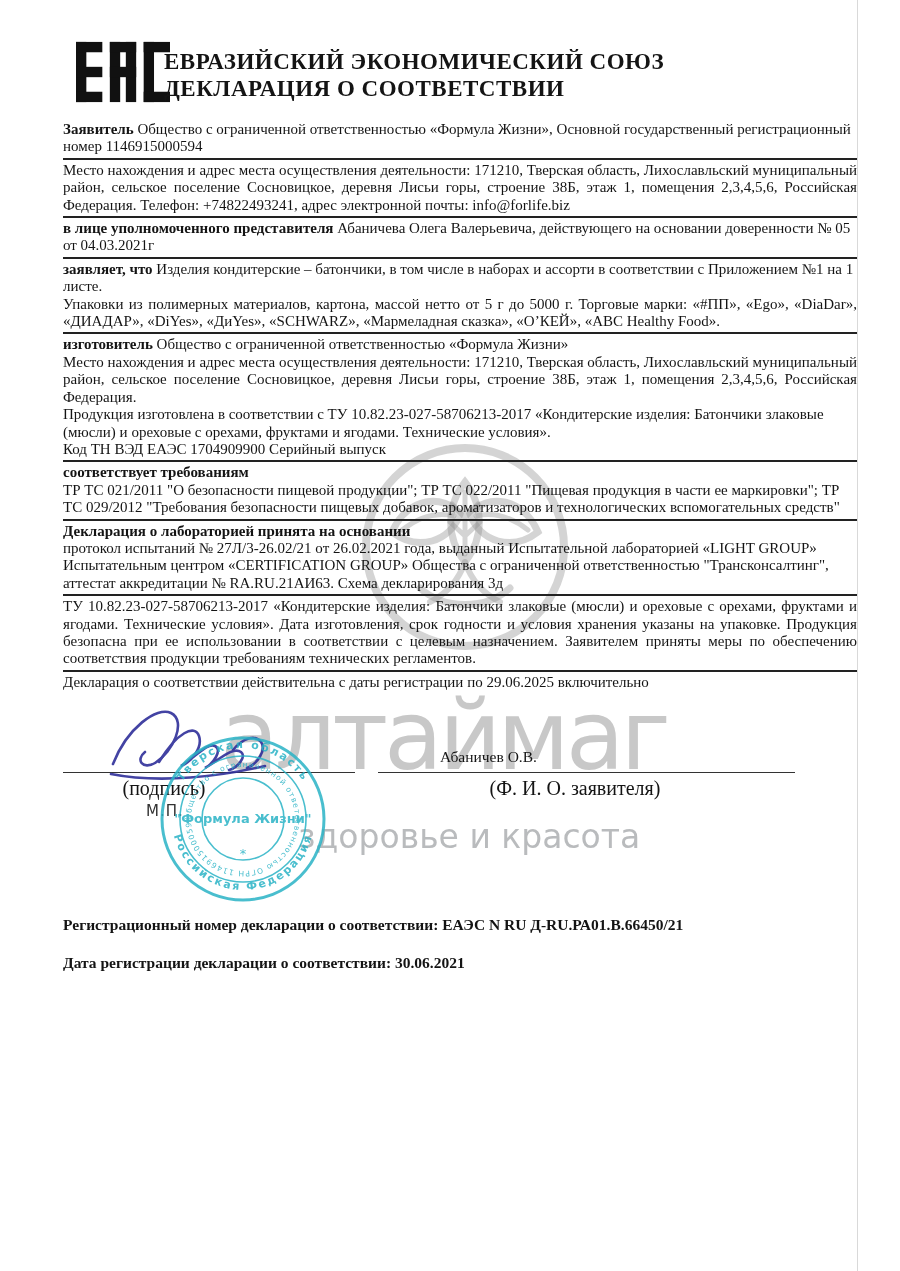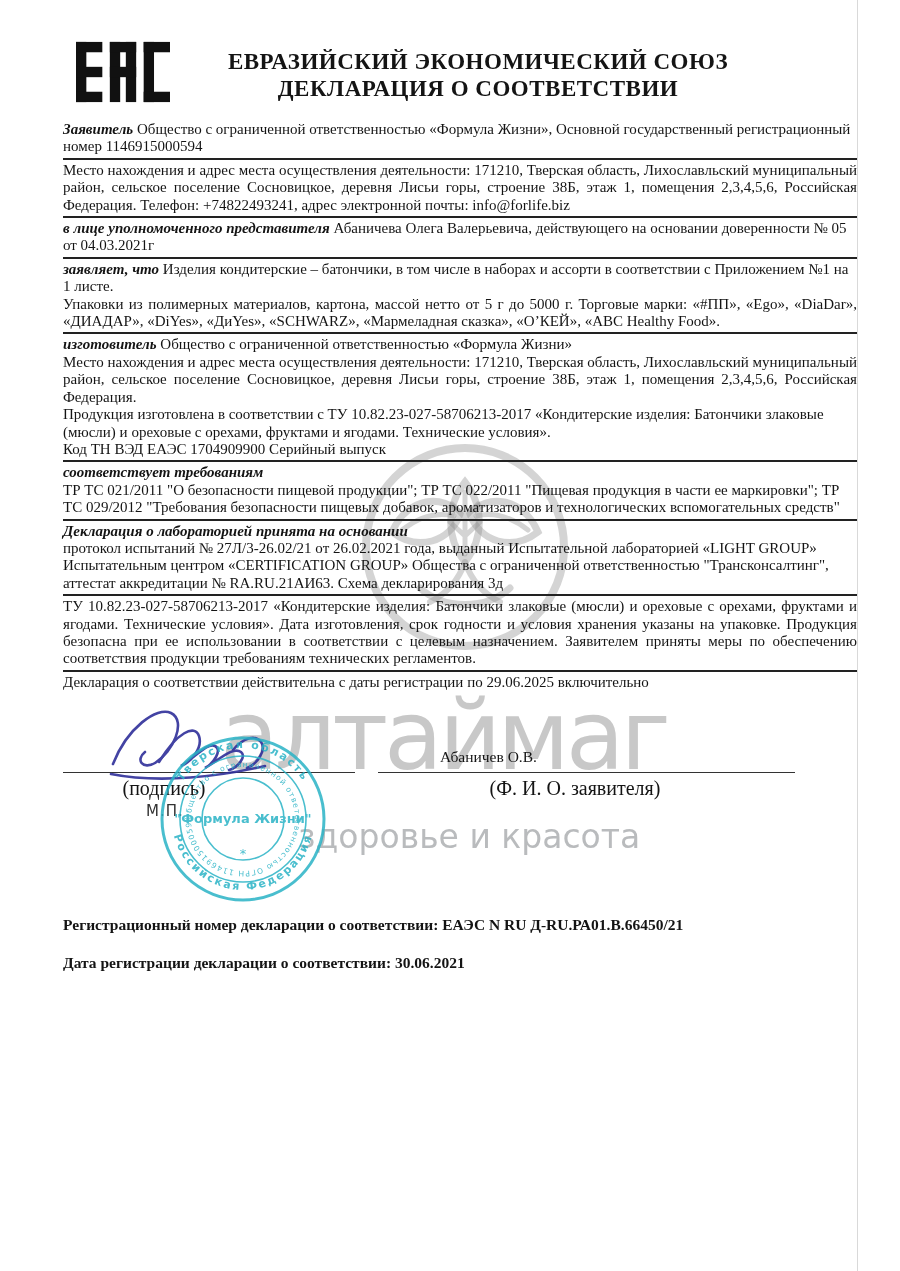--- a/index.html
+++ b/index.html
@@ -1,36 +1,36 @@
 <!DOCTYPE html>
 <html><head>
 <meta charset="utf-8">
 <style>
   html,body{margin:0;padding:0;background:#fff;}
   .page{position:relative;width:900px;height:1271px;background:#fff;overflow:hidden;
         font-family:"Liberation Serif","DejaVu Serif",serif;color:#141414;}
   .edge-line{position:absolute;left:857px;top:0;width:1px;height:1271px;background:#d9d9d9;}
   
   .eac{position:absolute;left:76px;top:40px;}
-  .title{position:absolute;left:148px;top:48px;width:660px;text-align:center;
+  .title{position:absolute;left:164px;top:48px;width:660px;
          font-weight:bold;font-size:23px;line-height:27px;letter-spacing:.5px;}
   
   .flower-wm{position:absolute;left:358px;top:440px;z-index:0;}
   .wm-brand{position:absolute;left:220px;top:688px;z-index:1;
             font-family:"DejaVu Sans",sans-serif;font-weight:normal;font-size:96px;line-height:1;
             letter-spacing:-4px;color:rgba(125,125,125,0.42);}
   .wm-tagline{position:absolute;left:298px;top:820px;z-index:1;
             font-family:"DejaVu Sans",sans-serif;font-size:33px;line-height:1;
             color:rgba(128,132,134,0.55);}
   
   .content{position:absolute;left:63px;top:121px;width:794px;z-index:2;
            font-size:15px;line-height:17.4px;}
   .content p{margin:0;}
   .content p.just{text-align:justify;}
-  .content b{font-weight:bold;font-style:italic;}
+  .content b{font-weight:bold;}
   .rule{border-top:2px solid #222;margin:2px 0;}
   .bold{font-weight:normal;}
   
   .sig{position:absolute;left:0;top:700px;width:900px;height:216px;z-index:2;font-size:15px;}
   .sig .line{position:absolute;border-top:1.5px solid #333;}
   .line-left{left:63px;width:292px;top:72px;}
   .line-right{left:378px;width:417px;top:72px;}
   .signer{position:absolute;left:440px;top:48px;width:270px;text-align:left;font-size:15.5px;}
   .cap{position:absolute;font-size:20px;}
   .cap-name{left:440px;top:77px;width:270px;text-align:center;}

